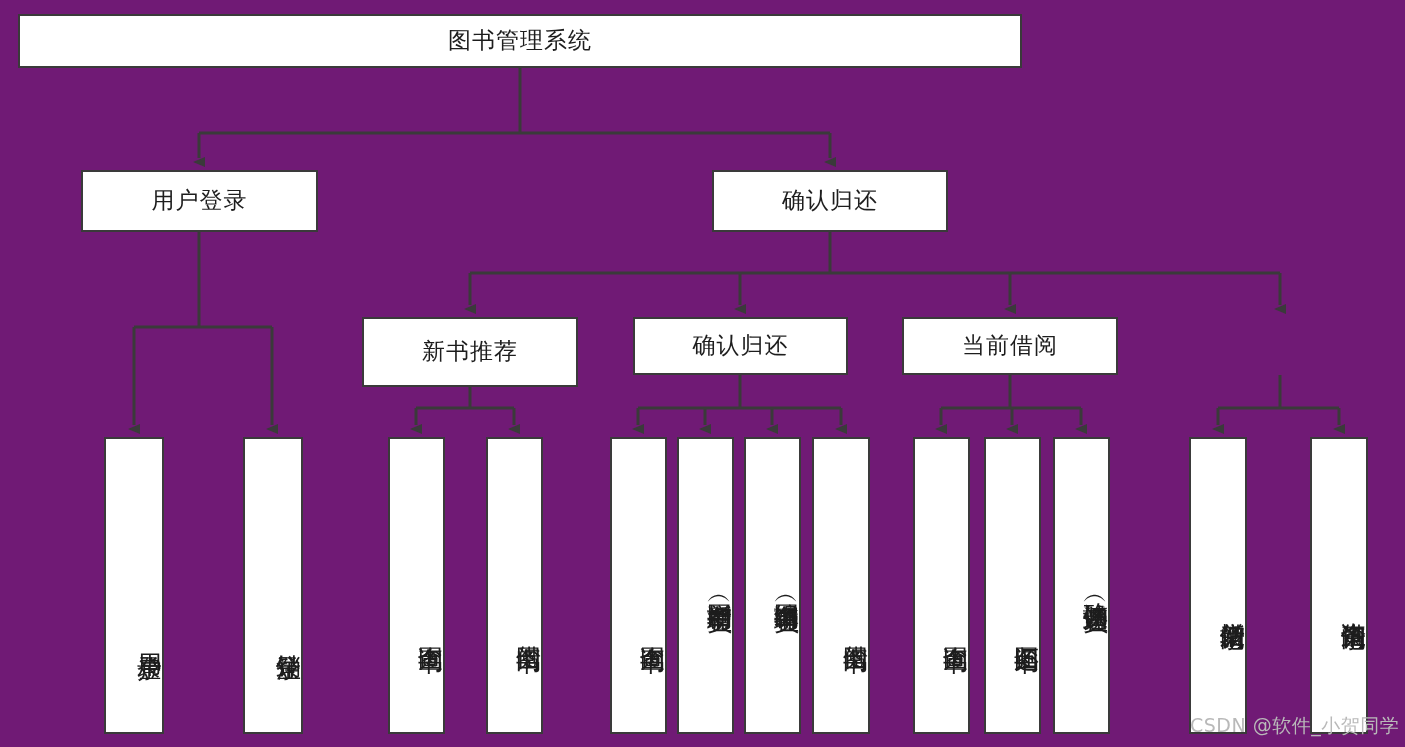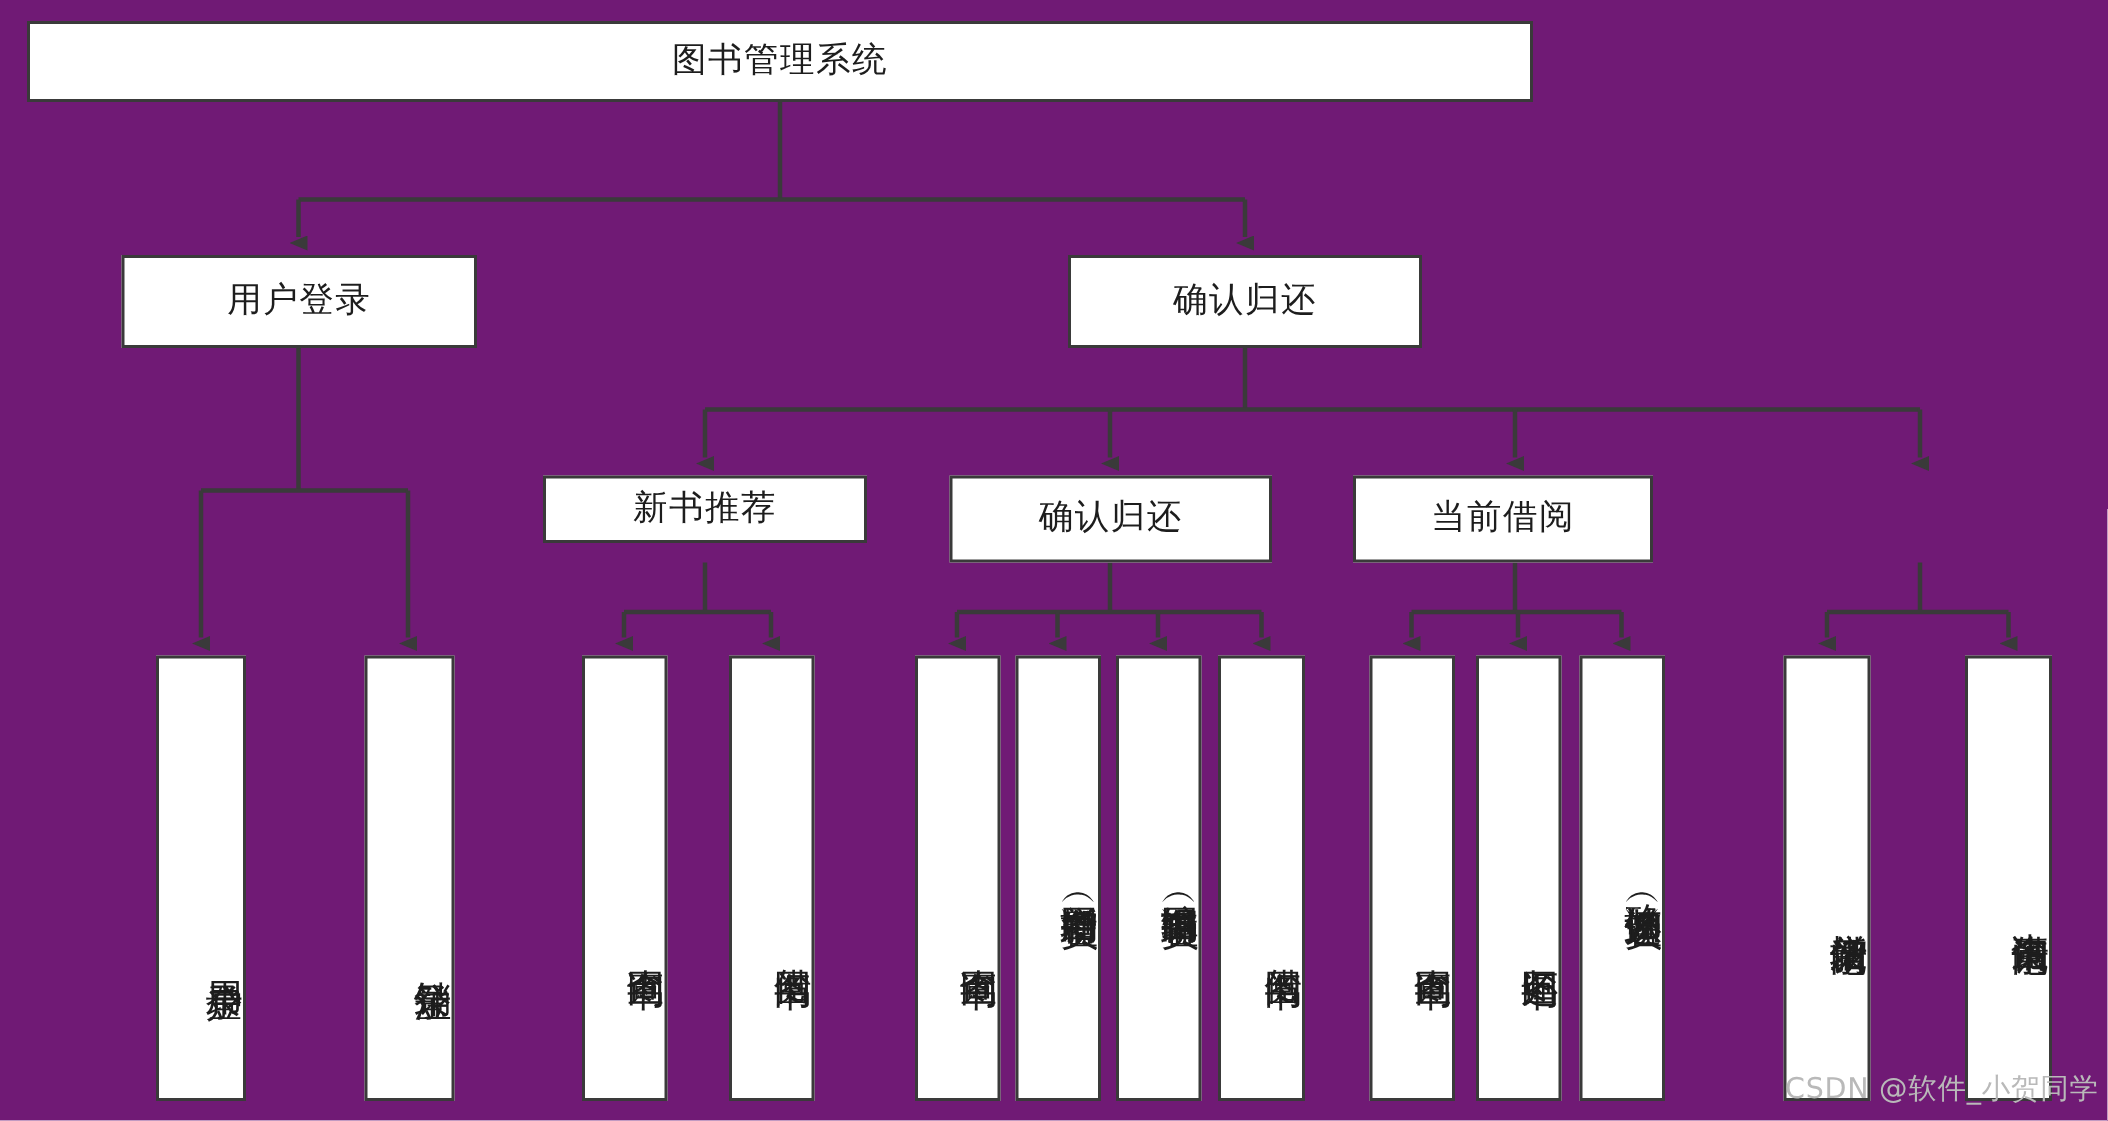--- a/index.html
+++ b/index.html
@@ -119,23 +119,23 @@
       <path d="M1218,408 L1218,425" marker-end="url(#arrow)"></path>
       <path d="M1339,408 L1339,425" marker-end="url(#arrow)"></path>
     </g>
   </svg>
 
   <div class="node node-h node-root" style="left:18px; top:14px; width:1004px; height:54px;">图书管理系统</div>
 
   <div class="node node-h" style="left:81px; top:170px; width:237px; height:62px;">用户登录</div>
   <div class="node node-h" style="left:712px; top:170px; width:236px; height:62px;">确认归还</div>
 
-  <div class="node node-h" style="left:362px; top:317px; width:216px; height:45px;">新书推荐</div>
+  <div class="node node-h" style="left:362px; top:317px; width:216px; height:70px;">新书推荐</div>
   <div class="node node-h" style="left:633px; top:317px; width:215px; height:58px;">确认归还</div>
-  <div class="node node-h" style="left:902px; top:317px; width:200px; height:58px;">当前借阅</div>
+  <div class="node node-h" style="left:902px; top:317px; width:216px; height:58px;">当前借阅</div>
 
   <div class="node node-v" style="left:104px; top:437px; width:60px; height:297px; padding-top:100px;">用户登录</div>
   <div class="node node-v" style="left:243px; top:437px; width:60px; height:297px; padding-top:100px;">注销登录</div>
 
   <div class="node node-v" style="left:388px; top:437px; width:57px; height:297px; padding-top:85px;">查询图书</div>
   <div class="node node-v" style="left:486px; top:437px; width:57px; height:297px; padding-top:85px;">借阅图书</div>
 
   <div class="node node-v" style="left:610px; top:437px; width:57px; height:297px; padding-top:85px;">查询图书</div>
   <div class="node node-v tall-start" style="left:677px; top:437px; width:57px; height:297px; padding-top:4px;">新增图书（管理员）</div>
   <div class="node node-v tall-start" style="left:744px; top:437px; width:57px; height:297px; padding-top:4px;">编辑图书（管理员）</div>

